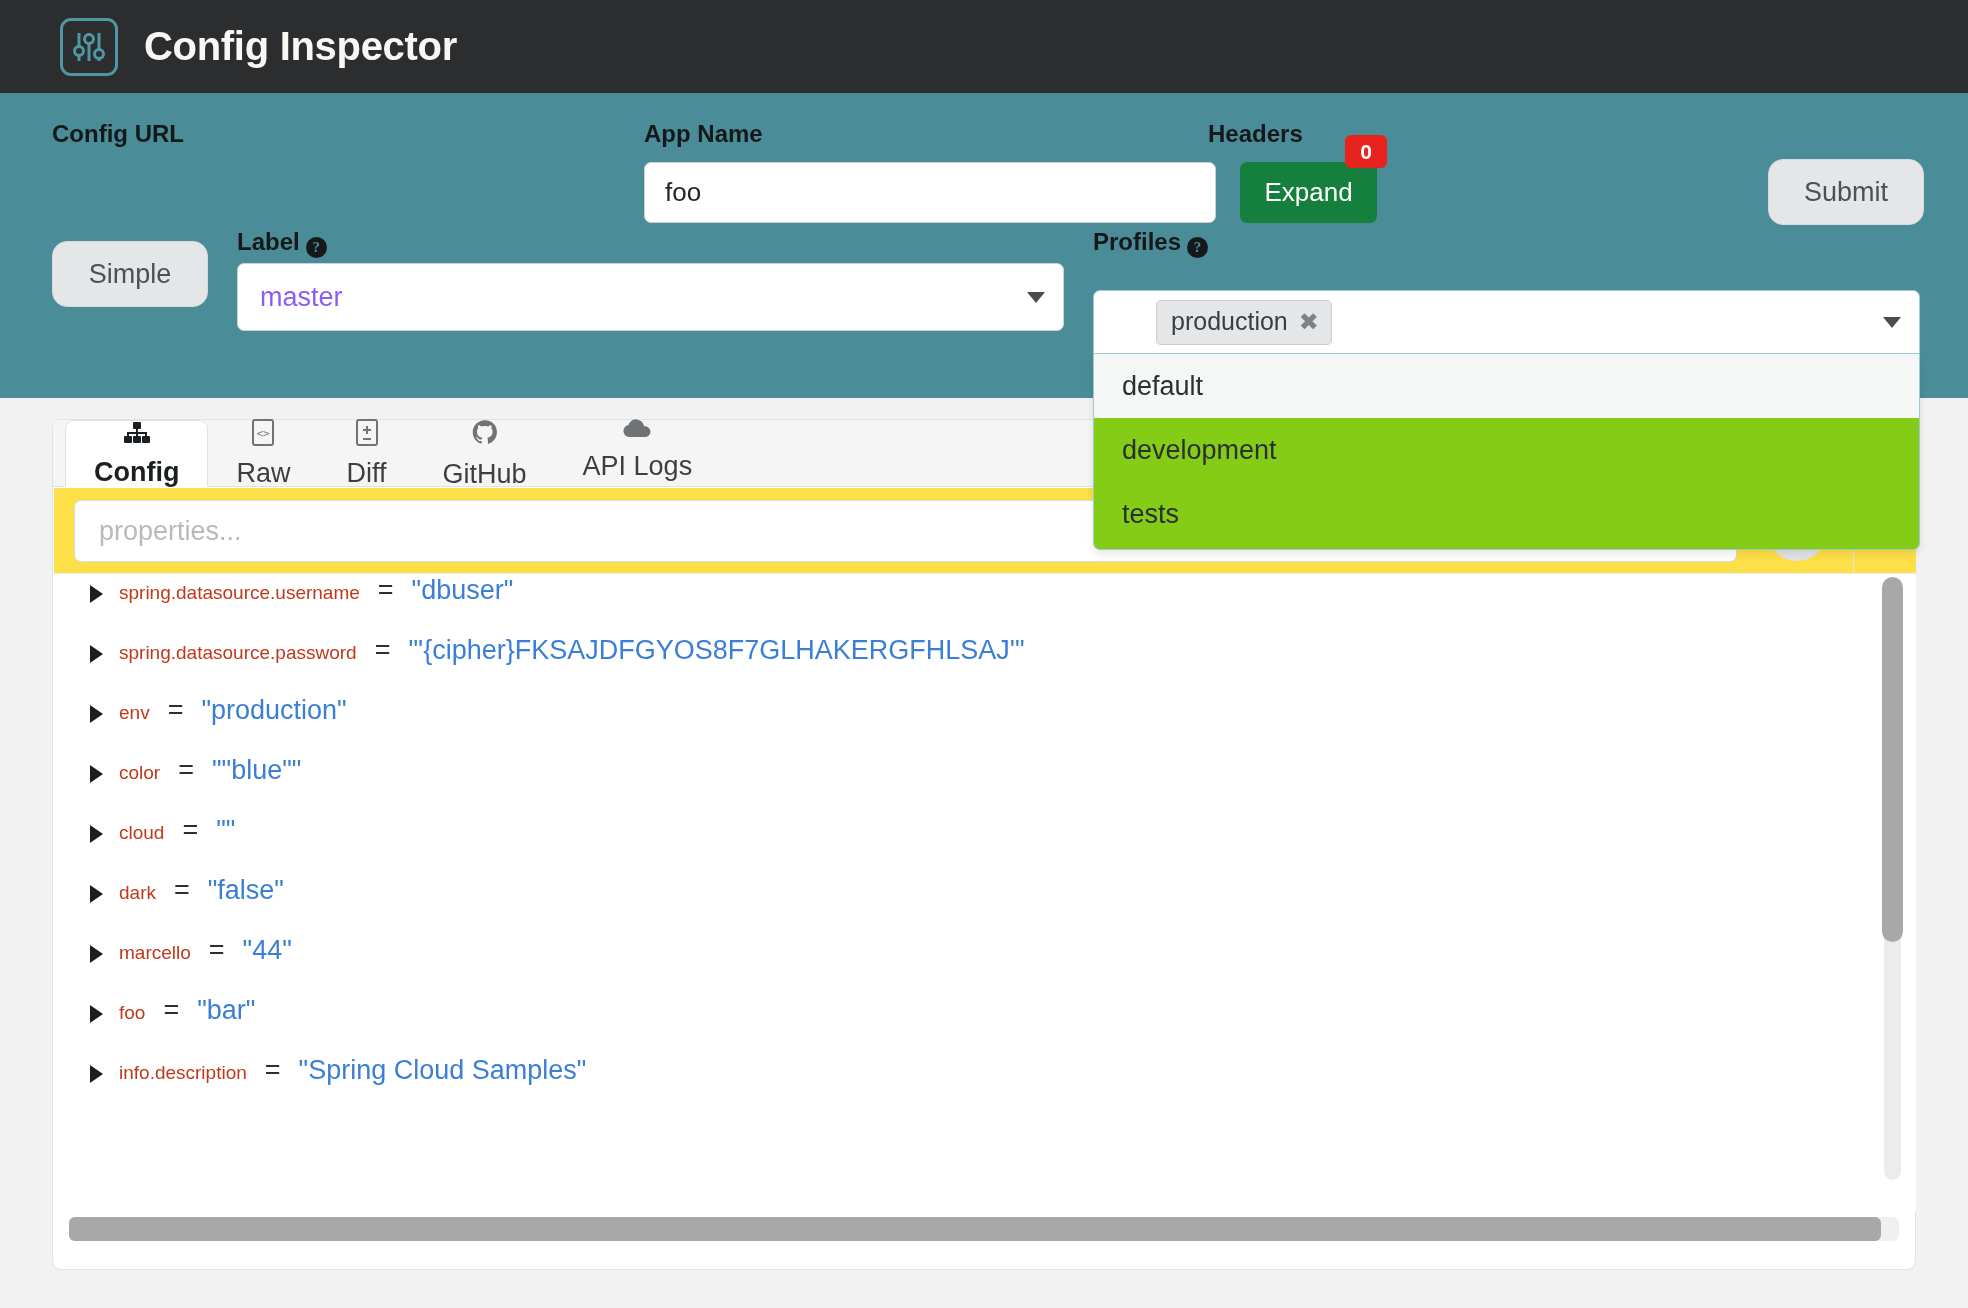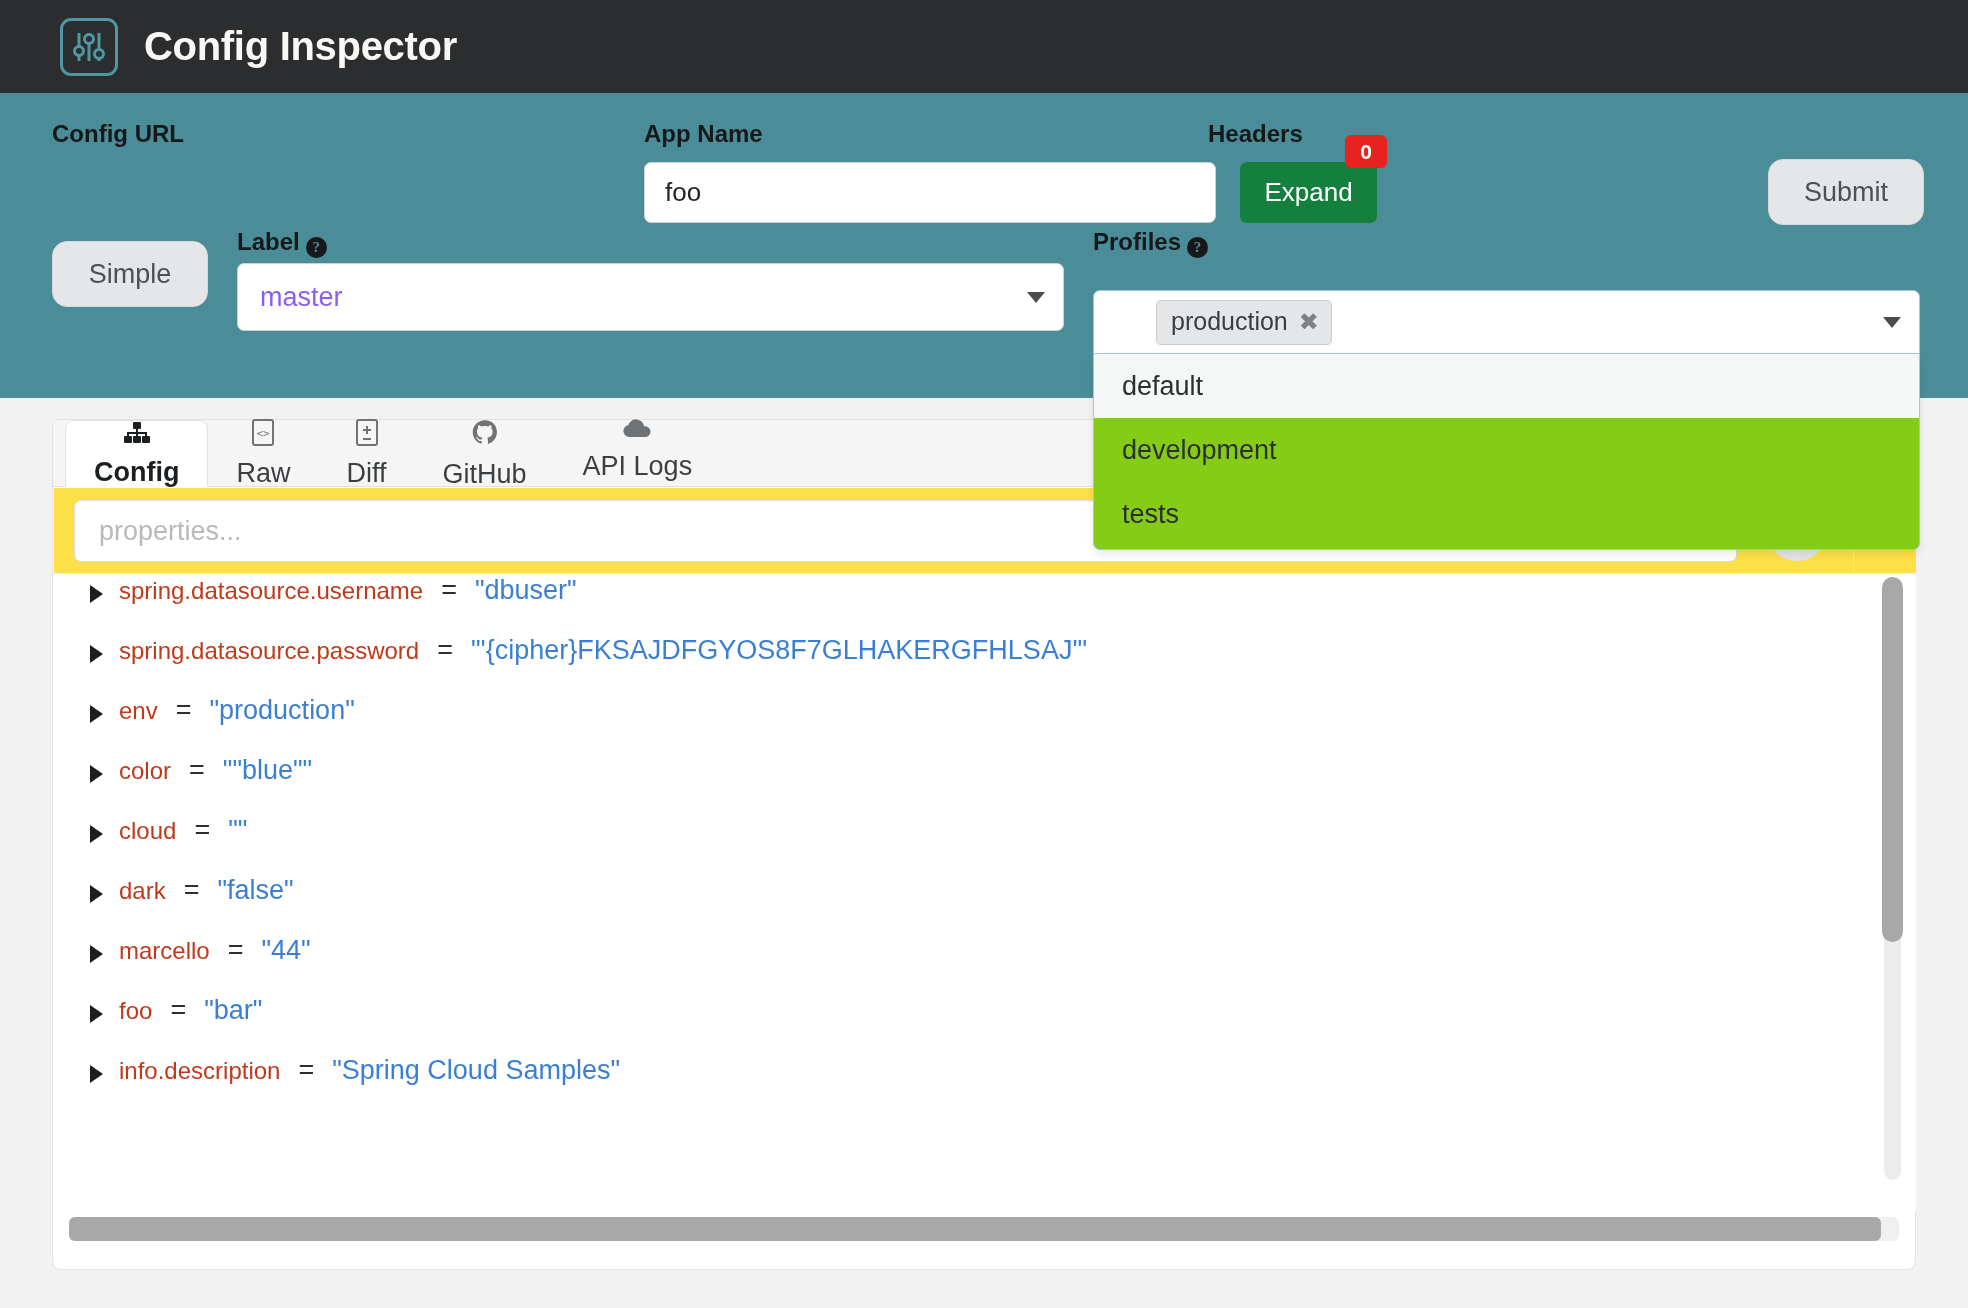--- a/index.html
+++ b/index.html
@@ -158,21 +158,21 @@
   }
   .prop {
     display: flex; align-items: baseline; gap: 16px;
     padding-left: 36px; height: 60px; white-space: nowrap;
   }
   .tri {
     width: 0; height: 0; border-top: 9px solid transparent;
     border-bottom: 9px solid transparent; border-left: 13px solid #1b1d1f;
     flex: none; position: relative; top: 4px;
   }
-  .pkey { color: #c0391b; font-size: 24px; }
+  .pkey { color: #c0391b; font-size: 19px; }
   .peq { color: #2c2f31; font-size: 27px; margin: 0 2px; }
   .pval { color: #3a7fd5; font-size: 27px; }
 
   
   .vscroll-track {
     position: absolute; right: 14px; top: 160px; width: 17px; height: 600px;
     background: #ececec; border-radius: 9px;
   }
   .vscroll-thumb {
     position: absolute; right: 12px; top: 157px; width: 21px; height: 365px;

